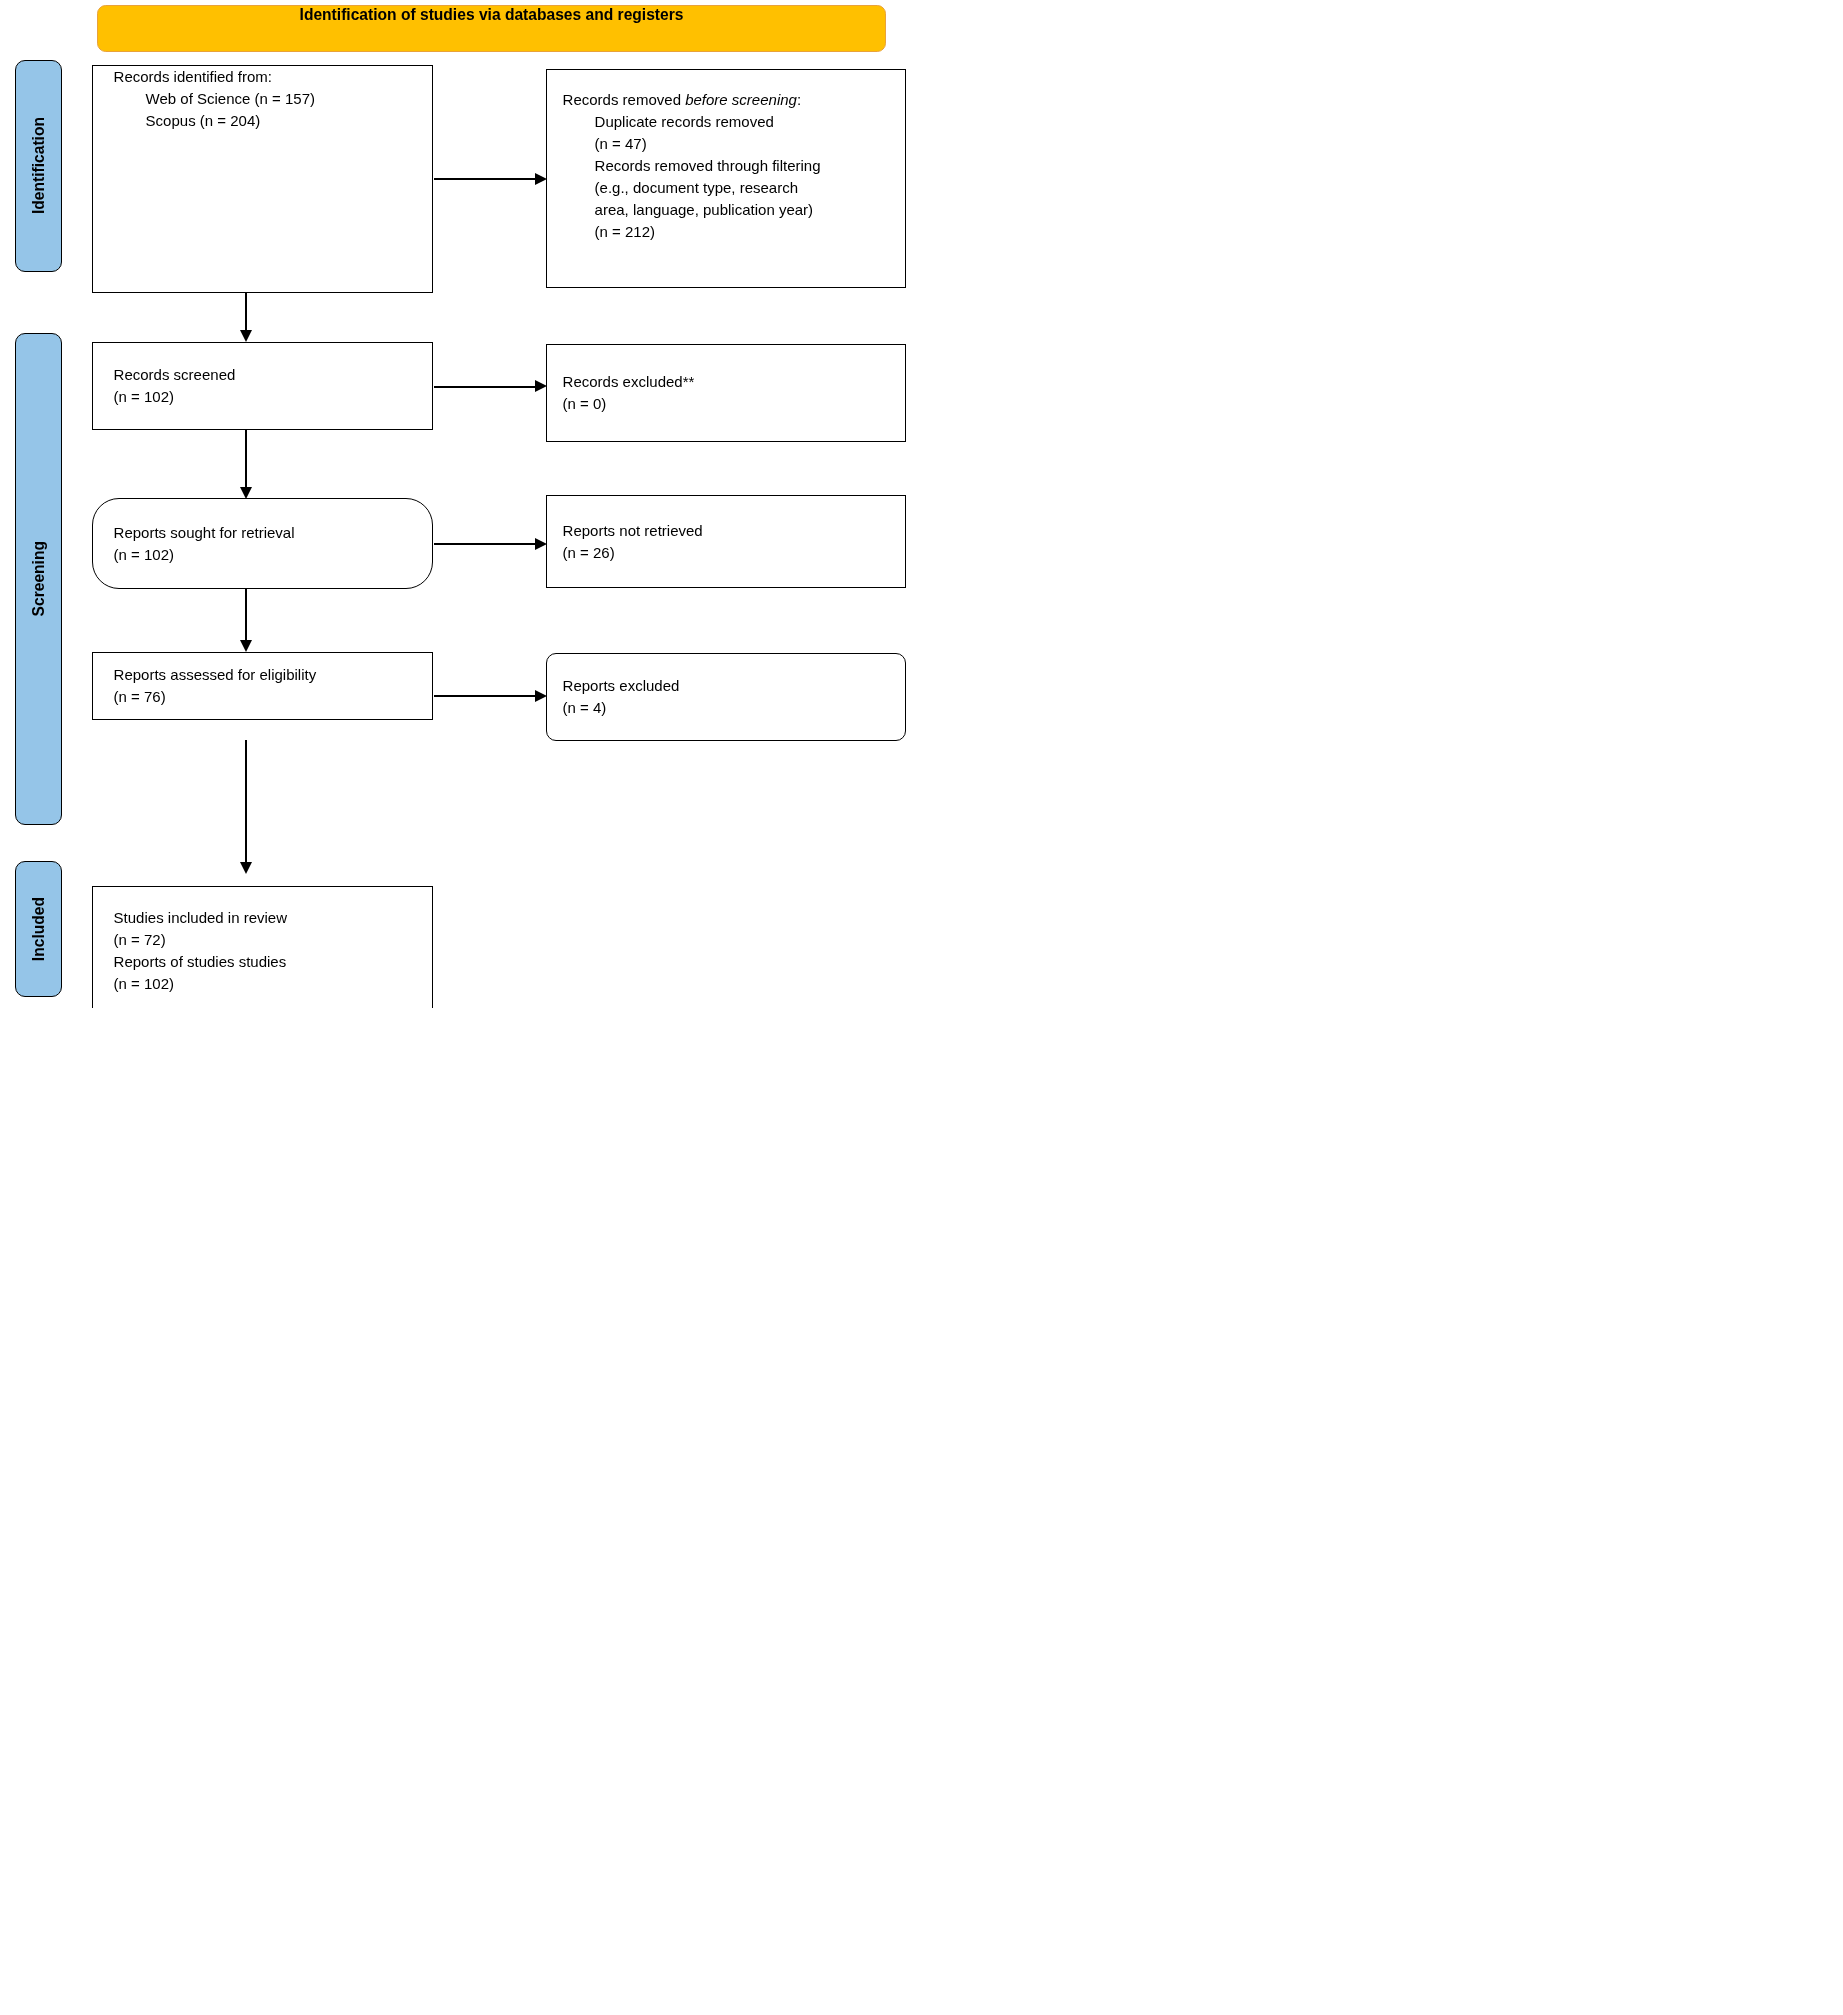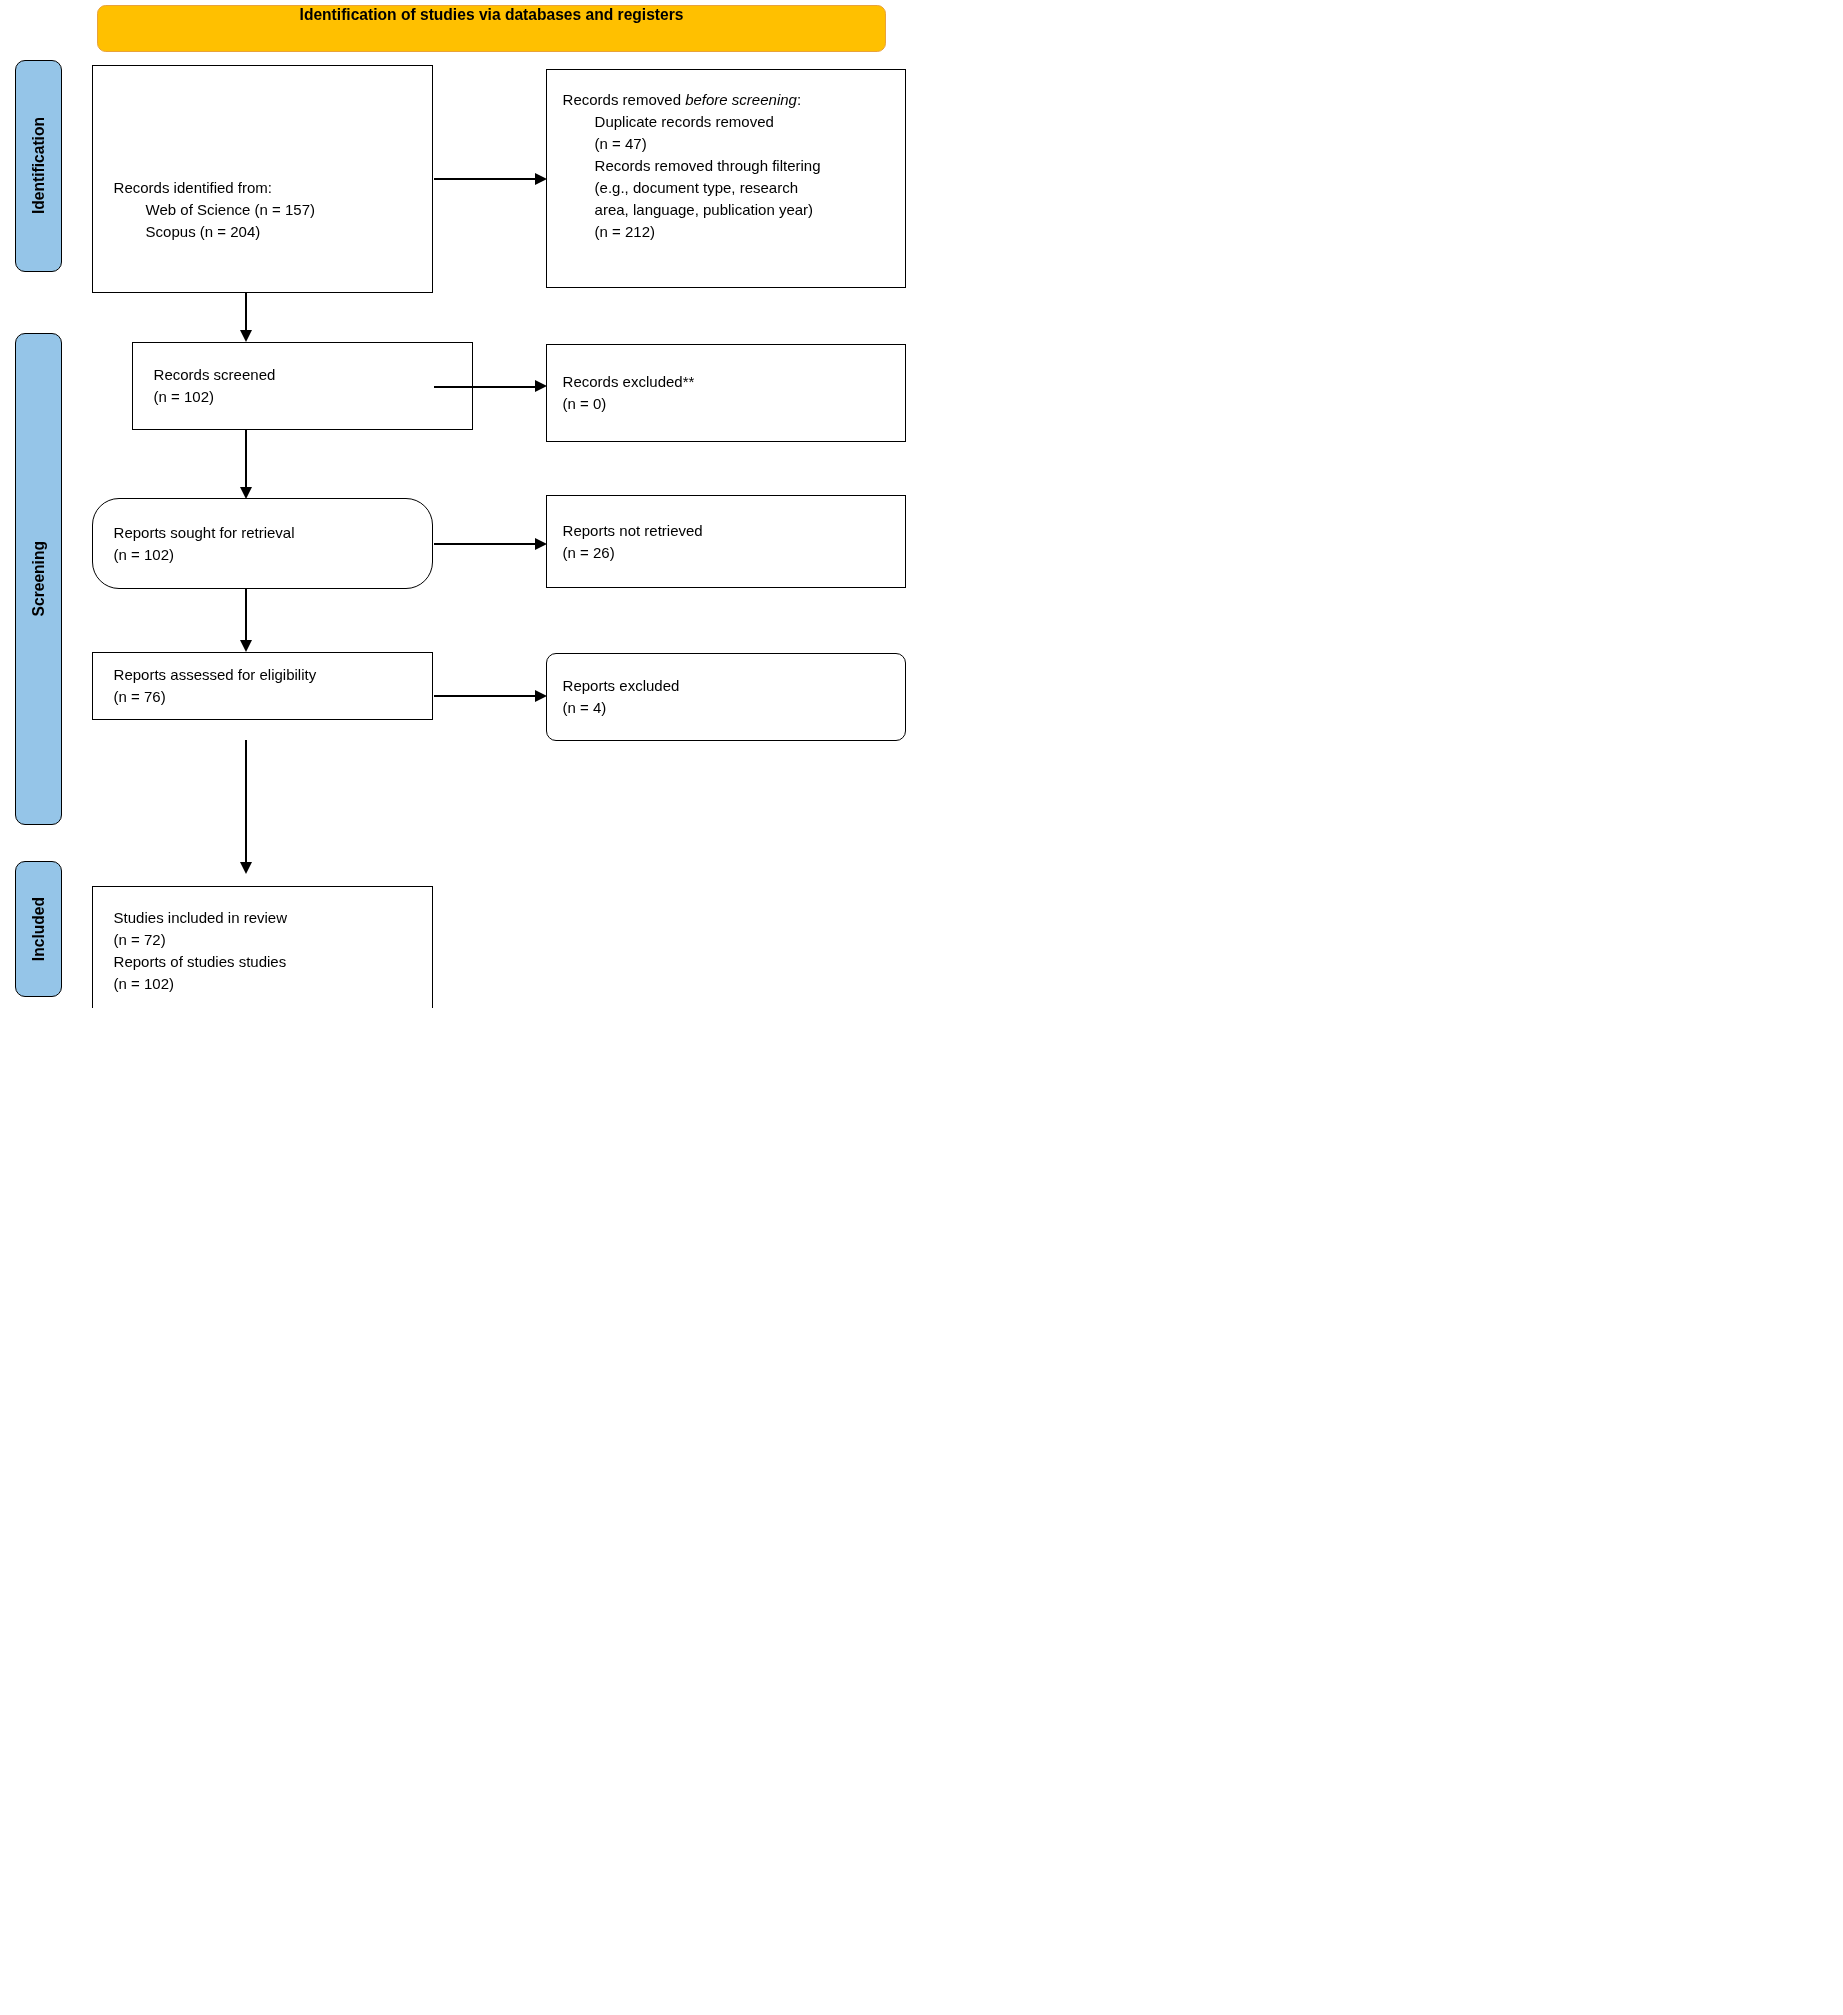--- a/index.html
+++ b/index.html
@@ -33,23 +33,23 @@
   .stage-screening{top:333px;height:492px;}
   .stage-included{top:861px;height:136px;}
 
   .fbox{
     position:absolute;background:#fff;border:1.9px solid var(--box-border);
     box-sizing:border-box;display:flex;flex-direction:column;justify-content:center;
     font-size:15px;line-height:22px;
   }
   .col-left{left:92px;width:341px;padding-left:20.6px;padding-right:6.2px;}
   .col-right{left:546px;width:360px;padding-left:15.6px;padding-right:7px;}
-  .b-identified{top:65px;height:228px;justify-content:flex-start;padding-top:111px;}
+  .b-identified{top:65px;height:228px;justify-content:flex-start;}
   .b-removed{top:69px;height:219px;justify-content:flex-start;padding-top:18.7px;}
-  .b-screened{top:342px;height:88px;margin-left:40px;}
+  .b-screened{top:342px;height:88px;}
   .b-excluded{top:344px;height:98px;}
   .b-sought{top:498px;height:91px;border-radius:27px;}
   .b-notretrieved{top:495px;height:93px;}
   .b-assessed{top:652px;height:68px;}
   .b-repexcluded{top:653px;height:88px;border-radius:10px;}
   .b-included{top:874px;height:130px;margin-top:12px;}
 
   .tline{white-space:nowrap;}
   .tline.indent{padding-left:32px;}
 

